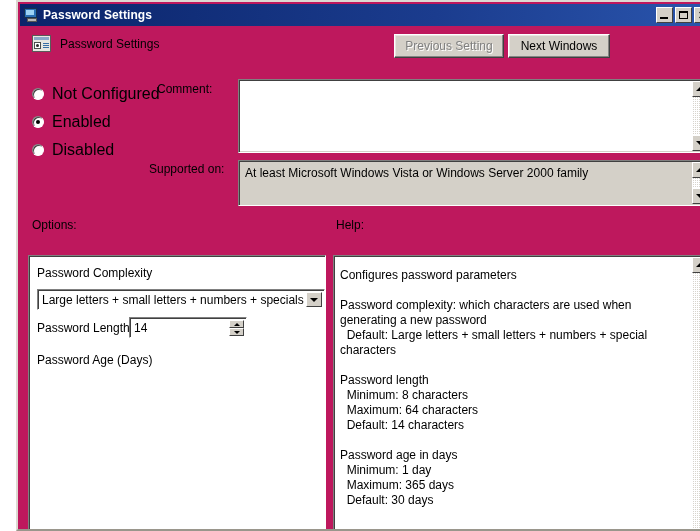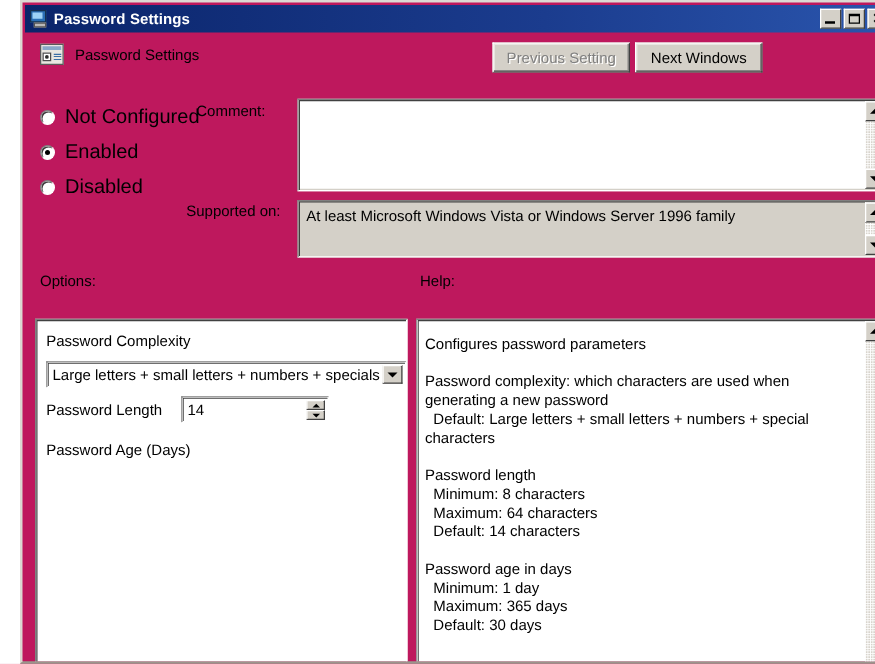--- a/index.html
+++ b/index.html
@@ -423,21 +423,21 @@
     position: absolute;
     left: 4px;
     width: 0; height: 0;
     border-left: 3px solid transparent;
     border-right: 3px solid transparent;
   }
   .spin-b.up .tiny   { top: 2px; border-bottom: 3px solid #000; }
   .spin-b.down .tiny { top: 2px; border-top: 3px solid #000; }
 
   #password-length-label { position:absolute; left: 8px; top: 65px; font-size:12px; }
-  #password-length-field { left: 116px; top: 61px; width: 118px; text-decoration: underline; }
+  #password-length-field { left: 100px; top: 61px; width: 118px; text-decoration: underline; }
   #password-age-label    { position:absolute; left: 8px; top: 97px; font-size:12px; }
   #password-age-field    { left: 136px; top: 93px; width: 118px; }
 
   
   #help-panel {
     position: absolute;
     left: 315px; top: 253px;
     width: 377px; height: 290px;
     background: #ffffff;
     box-sizing: border-box;
@@ -519,21 +519,21 @@
           <span class="arr up"></span>
         </span>
       <span class="sb-btn down">
           <span class="arr down"></span>
         </span>
     </div>
   </div>
 
   <div class="field-label" id="supported-on-label">Supported on:</div>
   <div class="sunken" id="supported-on-box">
-    <div id="supported-on-text">At least Microsoft Windows Vista or Windows Server 1996 family</div>
+    <div id="supported-on-text">At least Microsoft Windows Vista or Windows Server 2000 family</div>
     <div class="vscroll">
       <span class="sb-btn up">
           <span class="arr up"></span>
         </span>
       <span class="sb-btn down">
           <span class="arr down"></span>
         </span>
     </div>
   </div>
 

